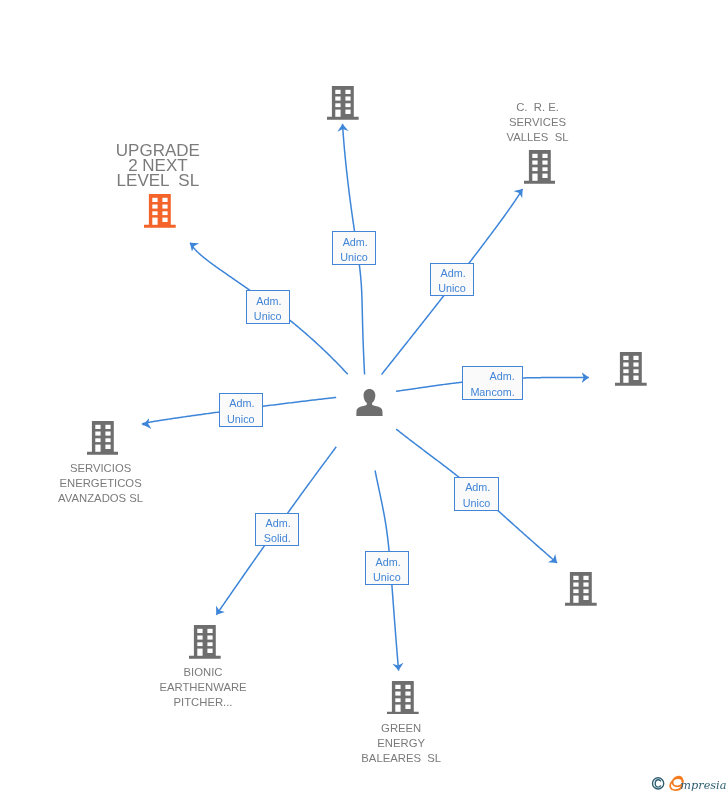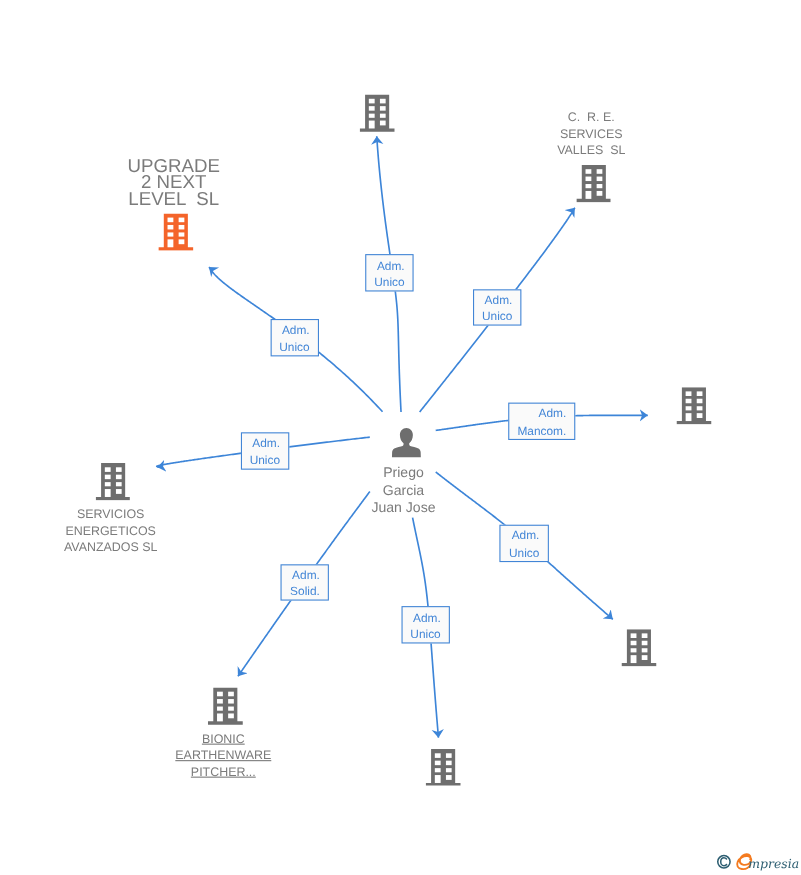--- a/index.html
+++ b/index.html
@@ -42,23 +42,20 @@
   <div class="node" id="node-center" style="left:355.8px;top:389.1px;">
     <svg class="person-icon" width="26.9" height="27.1" viewBox="0 0 26.9 27.1">
       <path fill="#6e6e6e" d="M13.45,0.1 C10.05,0.1 7.55,2.75 7.55,6.45 C7.55,9.70 8.95,12.60 10.85,13.95
         C10.95,15.15 10.75,15.95 10.00,16.35 C8.40,17.20 4.35,17.40 2.45,18.70
         C1.05,19.65 0.60,20.90 0.48,22.00 L0.30,27.00 L26.60,27.00 L26.42,22.00
         C26.30,20.90 25.85,19.65 24.45,18.70 C22.55,17.40 18.50,17.20 16.90,16.35
         C16.15,15.95 15.95,15.15 16.05,13.95 C17.95,12.60 19.35,9.70 19.35,6.45
         C19.35,2.75 16.85,0.1 13.45,0.1 Z"></path>
     </svg>
   </div>
-  <div class="person-name" style="left:306.8px;top:421.8px;width:120px;">Priego
-Garcia
-Juan Jose</div>
 
   <div id="logo" style="left:650px;top:772px;">
     <svg width="78" height="22" viewBox="0 0 78 22">
       <g>
         <circle cx="8.1" cy="11.4" r="5.6" fill="none" stroke="#2e5f72" stroke-width="1.4"></circle>
         <path d="M10.5,8.9 C9.9,8.1 9.1,7.7 8.1,7.7 C6.4,7.7 5.2,9.3 5.2,11.4 C5.2,13.5 6.4,15.1 8.1,15.1 C9.1,15.1 9.9,14.7 10.5,13.9" fill="none" stroke="#2e5f72" stroke-width="1.4" stroke-linecap="round"></path>
       </g>
       <g>
         <title>E</title>
         <path fill="none" stroke="#f47b20" stroke-width="1.7" stroke-linecap="round" stroke-linejoin="round" d="M32.0,9.2 C33.0,6.8 31.5,4.8 29.0,4.6 C26.1,4.4 23.3,6.7 22.7,9.5
@@ -131,34 +128,37 @@
       <rect x="8.3" y="3.8" width="5.3" height="4.2"></rect>
           <rect x="18.4" y="3.8" width="5.2" height="4.2"></rect>
       <rect x="8.3" y="10.5" width="5.3" height="4.1"></rect>
           <rect x="18.4" y="10.5" width="5.2" height="4.1"></rect>
       <rect x="8.3" y="17.3" width="5.3" height="3.8"></rect>
           <rect x="18.4" y="17.3" width="5.2" height="3.8"></rect>
       <rect x="8.3" y="23.6" width="5.3" height="7.2"></rect>
           <rect x="18.4" y="23.6" width="5.2" height="4.4"></rect>
     </g>
   </svg></div>
+    <div class="node-label" style="width: 160px; left: 321.2px; top: 721.2px; font-size: 11.3px; line-height: 15.05px;">GREEN
+ENERGY
+BALEARES  SL</div>
     <div class="bldg" style="left: 189.05px; top: 625.2px;"><svg width="31.7" height="33.8" viewBox="0 0 31.7 33.8">
     <path fill="#6e6e6e" d="M4.9,0 H26.8 V30.8 H4.9 Z M0,30.8 H31.7 V33.8 H0 Z"></path>
     <g fill="#ffffff">
       <rect x="8.3" y="3.8" width="5.3" height="4.2"></rect>
           <rect x="18.4" y="3.8" width="5.2" height="4.2"></rect>
       <rect x="8.3" y="10.5" width="5.3" height="4.1"></rect>
           <rect x="18.4" y="10.5" width="5.2" height="4.1"></rect>
       <rect x="8.3" y="17.3" width="5.3" height="3.8"></rect>
           <rect x="18.4" y="17.3" width="5.2" height="3.8"></rect>
       <rect x="8.3" y="23.6" width="5.3" height="7.2"></rect>
           <rect x="18.4" y="23.6" width="5.2" height="4.4"></rect>
     </g>
   </svg></div>
-    <div class="node-label" style="width: 180px; left: 113px; top: 665.4px; font-size: 11.3px; line-height: 15.05px; text-decoration: underline;">BIONIC
+    <div class="node-label" style="width: 180px; left: 113px; top: 665.4px; font-size: 11.3px; line-height: 15.05px;">BIONIC
 EARTHENWARE
 PITCHER...</div>
     <div class="bldg" style="left: 86.55px; top: 421px;"><svg width="31.7" height="33.8" viewBox="0 0 31.7 33.8">
     <path fill="#6e6e6e" d="M4.9,0 H26.8 V30.8 H4.9 Z M0,30.8 H31.7 V33.8 H0 Z"></path>
     <g fill="#ffffff">
       <rect x="8.3" y="3.8" width="5.3" height="4.2"></rect>
           <rect x="18.4" y="3.8" width="5.2" height="4.2"></rect>
       <rect x="8.3" y="10.5" width="5.3" height="4.1"></rect>
           <rect x="18.4" y="10.5" width="5.2" height="4.1"></rect>
       <rect x="8.3" y="17.3" width="5.3" height="3.8"></rect>

